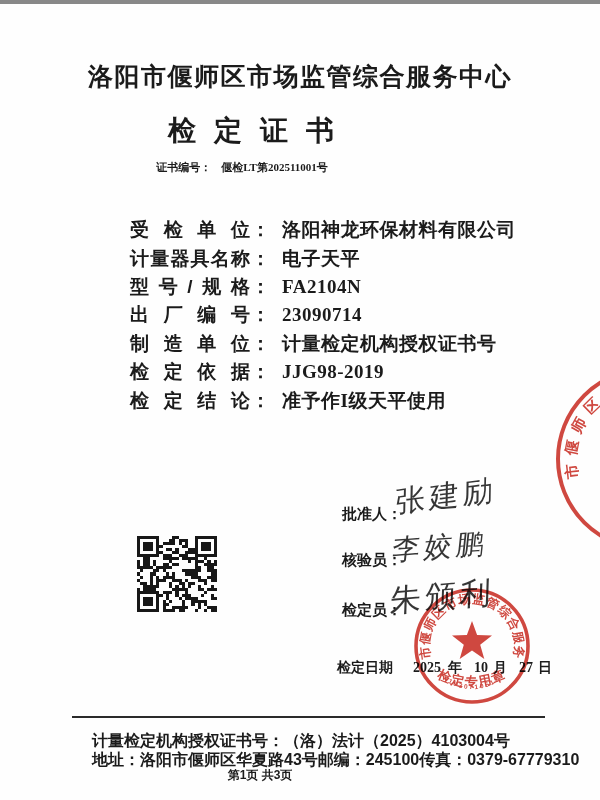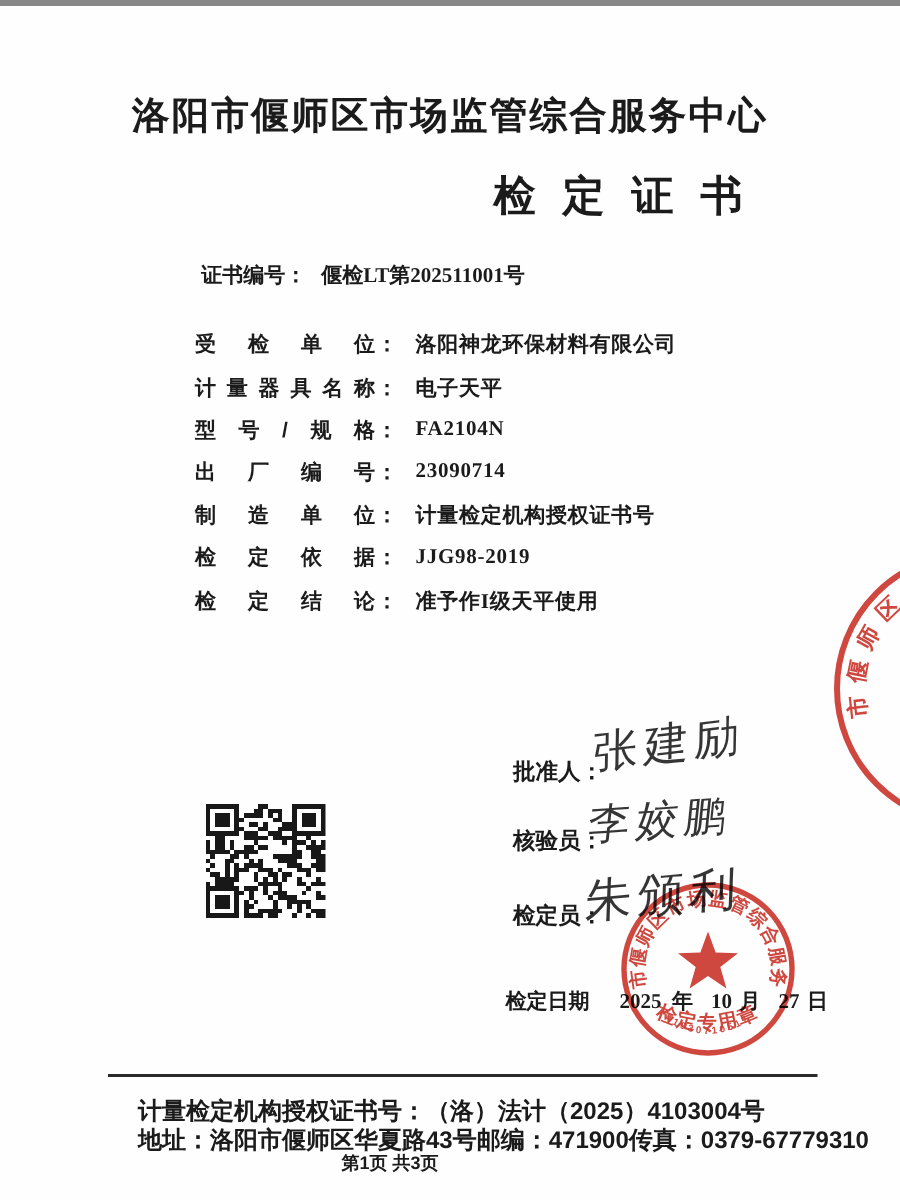--- a/index.html
+++ b/index.html
@@ -6,30 +6,30 @@
   .page{
     position:relative;width:600px;height:800px;margin:4px auto;
     background:#fefefe;overflow:hidden;
     font-family:"Liberation Sans",sans-serif;color:#1b1b1b;
   }
   .org-title{
     position:absolute;top:56px;left:0;width:600px;text-align:center;
     font-size:25px;font-weight:bold;letter-spacing:1.5px;
   }
   .cert-title{
-    position:absolute;top:108px;left:0;width:513px;text-align:right;
+    position:absolute;top:108px;left:0;width:513px;text-align:center;
     font-size:28px;font-weight:bold;letter-spacing:18px;padding-left:7px;box-sizing:border-box;
   }
   .cert-no{
-    position:absolute;top:171px;left:0;width:484px;text-align:center;
-    font-size:14px;font-weight:bold;
+    position:absolute;top:156px;left:0;width:484px;text-align:center;
+    font-size:11px;font-weight:bold;
   }
   .cert-no .num{font-family:"Liberation Serif",serif;margin-left:10px;}
   .fields{position:absolute;left:130px;top:212px;}
-  .frow{height:28.4px;display:flex;align-items:center;font-weight:bold;font-size:14px;}
+  .frow{height:28.4px;display:flex;align-items:center;font-weight:bold;font-size:19px;}
   .flabel{display:inline-block;width:120px;text-align:justify;text-align-last:justify;}
   .fcolon{margin-left:1px;}
   .fvalue{margin-left:12px;font-family:"Liberation Serif",serif;letter-spacing:0.5px;white-space:nowrap;}
   .sig-label{position:absolute;font-size:15px;font-weight:bold;left:342px;}
   .sig{
     position:absolute;font-family:"Liberation Serif",serif;color:rgba(25,25,25,.88);
     white-space:nowrap;letter-spacing:4px;
   }
   .qr{position:absolute;left:137px;top:532px;}
   .date-row{position:absolute;left:337px;font-size:14px;font-weight:bold;white-space:nowrap;}
@@ -439,21 +439,21 @@
 
   <div class="sep"></div>
   <div class="footer" style="top:727px;">
     <div class="row">
       <span>计量检定机构授权证书号：（洛）法计（2025）4103004号</span>
     </div>
   </div>
   <div class="footer" style="top:746px;">
     <div class="row">
       <span>地址：洛阳市偃师区华夏路43号</span>
-      <span>邮编：471900</span>
+      <span>邮编：245100</span>
       <span>传真：0379-67779310</span>
     </div>
   </div>
   <div class="page-info">第1页 共3页</div>
 
   <svg class="stamp" style="left:402px;top:574px;" width="145" height="145" viewBox="0 0 145 145">
     <defs>
       <path id="ringTop" d="M 29.6 82.7 A 43 43 0 1 1 110.4 82.7" fill="none"></path>
       <path id="titleArc" d="M 34 99 A 75 75 0 0 0 106 99" fill="none"></path>
       <path id="codeArc" d="M 28 84 A 46 46 0 0 0 112 84" fill="none"></path>

